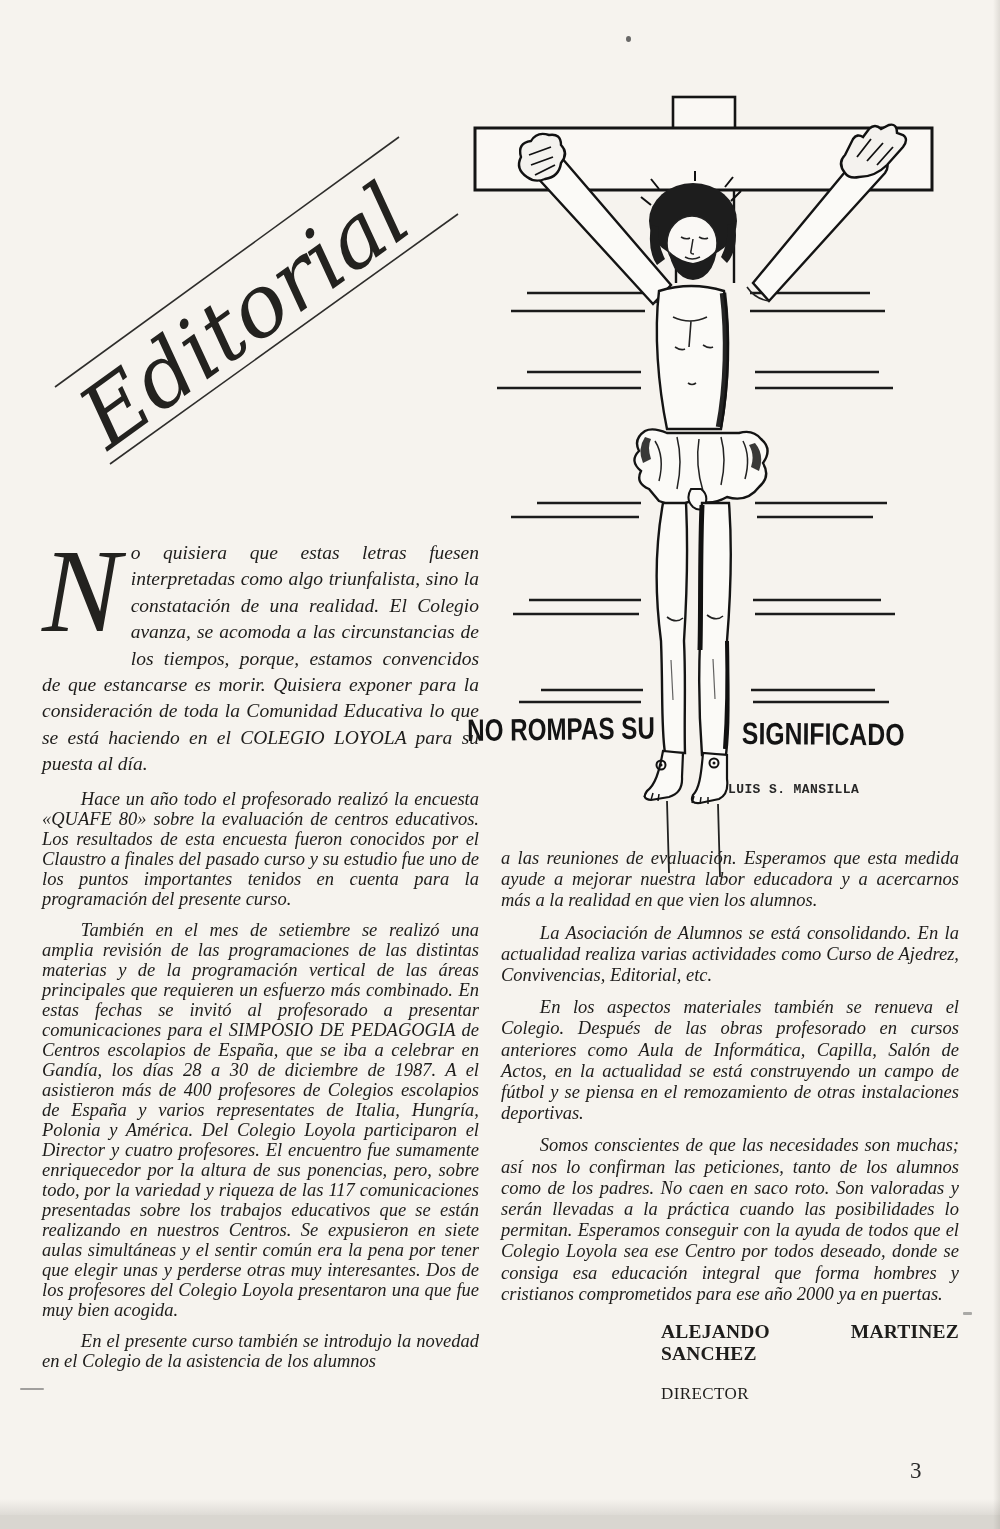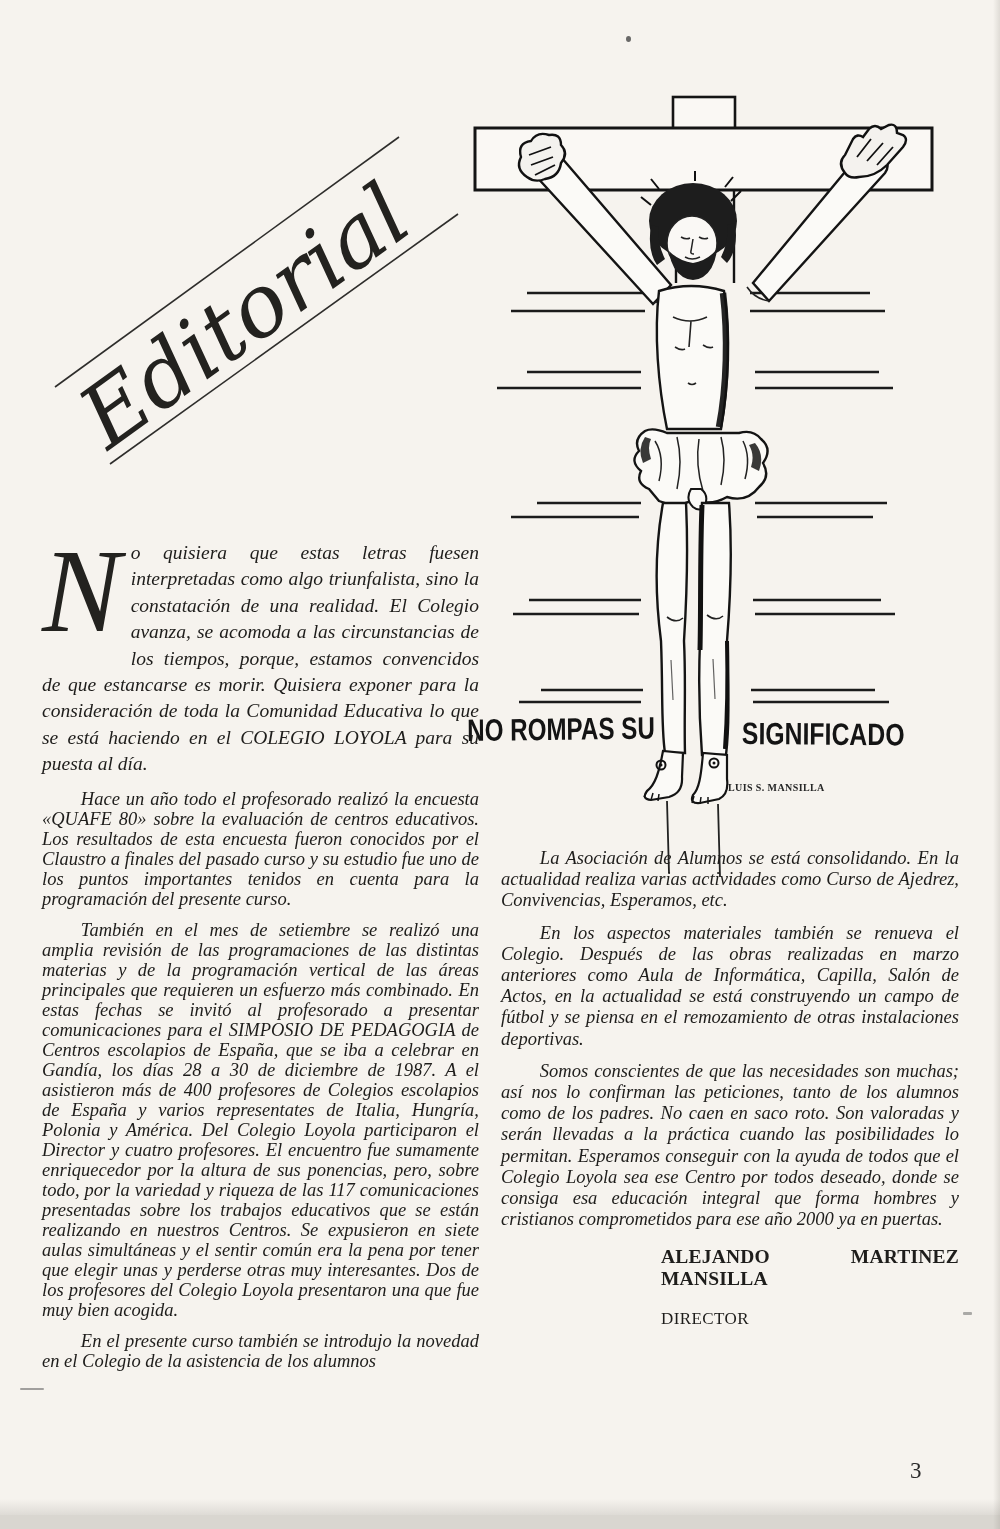--- a/index.html
+++ b/index.html
@@ -12,22 +12,22 @@
   .banner-svg{position:absolute;left:30px;top:95px;}
   
   .crucifix-svg{position:absolute;left:455px;top:85px;}
   .caption{
     position:absolute;font-family:"Liberation Sans",sans-serif;font-weight:700;
     color:#141414;white-space:nowrap;transform-origin:left top;letter-spacing:0px;
   }
   .caption-left{left:467px;top:713px;font-size:31px;transform:scaleX(.78) rotate(-0.6deg);}
   .caption-right{left:742px;top:716px;font-size:31px;transform:scaleX(.80) rotate(0.4deg);}
   .artist-sig{
-    position:absolute;left:728px;top:782px;font-family:Liberation Serif, serif;
-    font-size:10px;font-weight:700;letter-spacing:.4px;color:#262626;white-space:nowrap;
+    position:absolute;left:728px;top:782px;font-family:Liberation Mono, monospace;
+    font-size:13px;font-weight:700;letter-spacing:.4px;color:#262626;white-space:nowrap;
   }
   
   .col{position:absolute;text-align:justify;font-style:italic;}
   .col-left{left:42px;top:540px;width:437px;}
   .col-right{left:501px;top:848px;width:458px;}
   p.para{margin:0 0 11px 0;font-size:18.5px;line-height:20px;text-indent:2.1em;}
   .col-right p.para{line-height:21.2px;}
   p.lead{font-size:19.5px;line-height:26.4px;text-indent:0;}
   p.noindent{text-indent:0;}
   .dropcap{
@@ -152,25 +152,26 @@
 <div class="col col-left">
   <p class="para lead">
     <span class="dropcap">N</span><span>o quisiera que estas letras fuesen interpretadas como algo triunfalista, sino la constatación de una realidad. El Colegio avanza, se acomoda a las circunstancias de los tiempos, porque, estamos convencidos de que estancarse es morir. Quisiera exponer para la consideración de toda la Comunidad Educativa lo que se está haciendo en el COLEGIO LOYOLA para su puesta al día.</span>
   </p>
   <p class="para">Hace un año todo el profesorado realizó la encuesta «QUAFE 80» sobre la evaluación de centros educativos. Los resultados de esta encuesta fueron conocidos por el Claustro a finales del pasado curso y su estudio fue uno de los puntos importantes tenidos en cuenta para la programación del presente curso.</p>
   <p class="para">También en el mes de setiembre se realizó una amplia revisión de las programaciones de las distintas materias y de la programación vertical de las áreas principales que requieren un esfuerzo más combinado. En estas fechas se invitó al profesorado a presentar comunicaciones para el SIMPOSIO DE PEDAGOGIA de Centros escolapios de España, que se iba a celebrar en Gandía, los días 28 a 30 de diciembre de 1987. A el asistieron más de 400 profesores de Colegios escolapios de España y varios representates de Italia, Hungría, Polonia y América. Del Colegio Loyola participaron el Director y cuatro profesores. El encuentro fue sumamente enriquecedor por la altura de sus ponencias, pero, sobre todo, por la variedad y riqueza de las 117 comunicaciones presentadas sobre los trabajos educativos que se están realizando en nuestros Centros. Se expusieron en siete aulas simultáneas y el sentir común era la pena por tener que elegir unas y perderse otras muy interesantes. Dos de los profesores del Colegio Loyola presentaron una que fue muy bien acogida.</p>
   <p class="para">En el presente curso también se introdujo la novedad en el Colegio de la asistencia de los alumnos</p>
 </div>
 
 <div class="col col-right">
-  <p class="para">La Asociación de Alumnos se está consolidando. En la actualidad realiza varias actividades como Curso de Ajedrez, Convivencias, Esperamos, etc.</p>
-  <p class="para">En los aspectos materiales también se renueva el Colegio. Después de las obras realizadas en marzo anteriores como Aula de Informática, Capilla, Salón de Actos, en la actualidad se está construyendo un campo de fútbol y se piensa en el remozamiento de otras instalaciones deportivas.</p>
+  <p class="para noindent">a las reuniones de evaluación. Esperamos que esta medida ayude a mejorar nuestra labor educadora y a acercarnos más a la realidad en que vien los alumnos.</p>
+  <p class="para">La Asociación de Alumnos se está consolidando. En la actualidad realiza varias actividades como Curso de Ajedrez, Convivencias, Editorial, etc.</p>
+  <p class="para">En los aspectos materiales también se renueva el Colegio. Después de las obras profesorado en cursos anteriores como Aula de Informática, Capilla, Salón de Actos, en la actualidad se está construyendo un campo de fútbol y se piensa en el remozamiento de otras instalaciones deportivas.</p>
   <p class="para">Somos conscientes de que las necesidades son muchas; así nos lo confirman las peticiones, tanto de los alumnos como de los padres. No caen en saco roto. Son valoradas y serán llevadas a la práctica cuando las posibilidades lo permitan. Esperamos conseguir con la ayuda de todos que el Colegio Loyola sea ese Centro por todos deseado, donde se consiga esa educación integral que forma hombres y cristianos comprometidos para ese año 2000 ya en puertas.</p>
   <div class="byline">
-    <div class="byline-name">ALEJANDO MARTINEZ MANSILLA</div>
+    <div class="byline-name">ALEJANDO MARTINEZ SANCHEZ</div>
     <div class="byline-role">DIRECTOR</div>
   </div>
 </div>
 
 <div class="page-number">3</div>
 <div class="speck speck-a"></div>
 <div class="speck speck-b"></div>
 <div class="speck speck-c"></div>
 <div class="bottom-fade"></div>
 <div class="bottom-band"></div>

